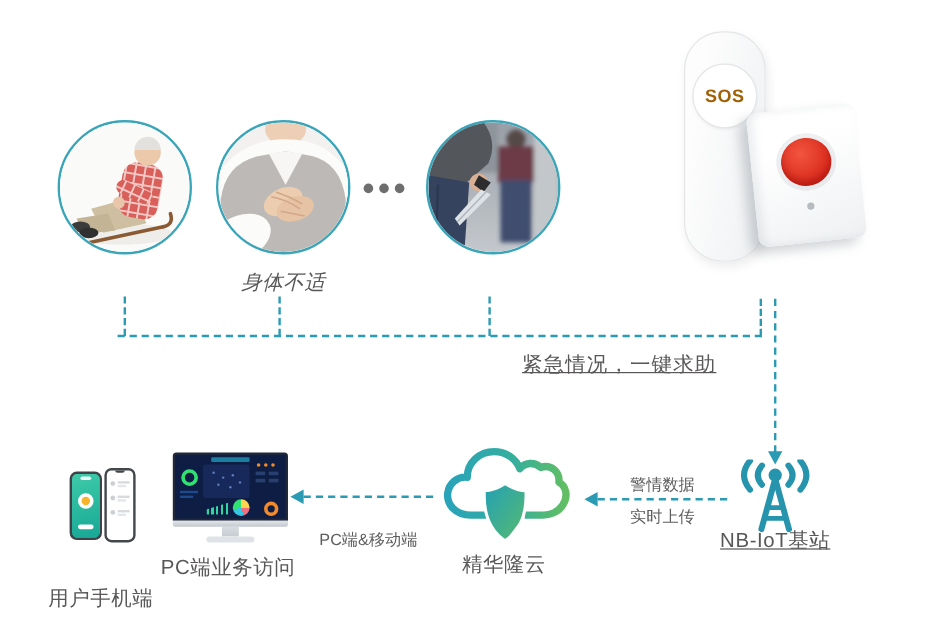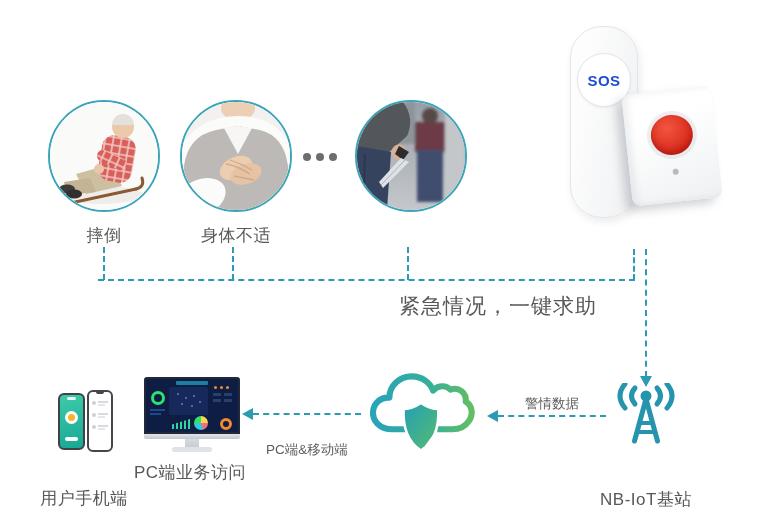--- a/index.html
+++ b/index.html
@@ -2,41 +2,41 @@
 <html><head>
 <meta charset="utf-8">
 <style>
   html,body{margin:0;padding:0;background:#fff;}
   .stage{position:relative;width:771px;height:525px;background:#fff;overflow:hidden;
          font-family:"Liberation Sans",sans-serif;}
   .label{position:absolute;color:#595757;font-size:17px;text-align:center;
          letter-spacing:.5px;white-space:nowrap;width:120px;}
   .note{position:absolute;color:#5f5d5d;font-size:13.5px;text-align:center;
         white-space:nowrap;width:120px;}
-  .caption{position:absolute;color:#595757;font-size:21px;text-align:right;
-           letter-spacing:1px;white-space:nowrap;width:200px;}
+  .caption{position:absolute;color:#595757;font-size:17px;text-align:right;
+           letter-spacing:1px;white-space:nowrap;width:200px;text-decoration:underline;}
   .vline{position:absolute;width:0;border-left:2px dashed #2b9bb3;}
   .hline{position:absolute;height:0;border-top:2px dashed #2b9bb3;}
   .arrow-left{position:absolute;width:0;height:0;border-top:6px solid transparent;
               border-bottom:6px solid transparent;border-right:11px solid #2b9bb3;}
   .arrow-down{position:absolute;width:0;height:0;border-left:6px solid transparent;
               border-right:6px solid transparent;border-top:11px solid #2b9bb3;}
   .dot{position:absolute;width:8px;height:8px;border-radius:50%;background:#6e6e6e;}
   .circle-photo{position:absolute;width:112px;height:112px;border-radius:50%;
                 border:2px solid #3aa5b9;overflow:hidden;box-sizing:border-box;background:#fff;}
   .circle-photo svg{display:block;width:108px;height:108px;}
 
   
   .sos-remote{position:absolute;left:570px;top:26px;width:66px;height:190px;z-index:1;
               background:linear-gradient(100deg,#fdfdfd 20%,#eef0f2);border:1px solid #e3e5e7;
               border-radius:32px;box-shadow:2px 4px 9px rgba(0,0,0,.08);}
   .sos-circle{position:absolute;left:6px;top:26px;width:52px;height:52px;border-radius:50%;
               background:#fff;border:1px solid #e4e6e8;box-shadow:0 1px 3px rgba(0,0,0,.06);
               display:flex;align-items:center;justify-content:center;
-              color:#1d4ed8;font-weight:bold;font-size:15px;letter-spacing:.5px;}
+              color:#a16207;font-weight:bold;font-size:15px;letter-spacing:.5px;}
   .sos-panel{position:absolute;left:627px;top:90px;width:90px;height:112px;z-index:2;
              background:linear-gradient(160deg,#ffffff 30%,#eef0f2);border-radius:8px;
              transform:rotate(-6deg);
              box-shadow:-7px 5px 10px rgba(90,100,110,.28), inset 5px 0 7px rgba(150,160,170,.18);}
   .sos-panel-btn{position:absolute;left:25px;top:25px;width:42px;height:40px;border-radius:50%;
                  background:radial-gradient(circle at 40% 32%,#f2553f,#d7271a 75%);
                  box-shadow:inset 0 -4px 6px rgba(120,0,0,.35), 0 0 0 4px rgba(185,192,198,.25);}
   .sos-panel-dot{position:absolute;left:43px;top:79px;width:6px;height:6px;border-radius:50%;
                  background:#b6bbc0;}
 
@@ -167,22 +167,21 @@
   <div class="sos-remote">
     <div class="sos-circle">
       <span>SOS</span>
     </div>
   </div>
   <div class="sos-panel">
     <div class="sos-panel-btn"></div>
     <div class="sos-panel-dot"></div>
   </div>
 
-  <div class="label" style="left:44px;top:224px;">摔倒</div>
-  <div class="label" style="left:176px;top:224px;">身体不适</div>
+  <div class="label" style="left:176px;top:224px;font-style:italic;">身体不适</div>
 
   <div class="vline" style="left:103px;top:247px;height:33px;"></div>
   <div class="vline" style="left:232px;top:247px;height:33px;"></div>
   <div class="vline" style="left:407px;top:247px;height:33px;"></div>
   <div class="vline" style="left:633px;top:249px;height:31px;"></div>
   <div class="hline" style="left:98px;top:279px;width:537px;"></div>
   <div class="vline" style="left:645px;top:249px;height:128px;"></div>
   <div class="arrow-down" style="left:640px;top:376px;"></div>
 
   <div class="caption" style="left:397px;top:292px;">紧急情况，一键求助</div>
@@ -261,32 +260,34 @@
     </defs>
     <path d="M24 62 C11 62 4 53 5 44 C6 36 13 30 21 31 C21 19 31 10 43 10 C53 10 61 16 64 24
              C68 19 76 18 81 23 C89 20 97 26 96 35 C102 38 104 47 99 54 C95 60 88 62 83 62 L24 62 Z" fill="#ffffff" stroke="url(#gcloud)" stroke-width="6" stroke-linejoin="round"></path>
     <path d="M52 36 C58 40 64 42 69 42 C70 61 64 75 52 83 C40 75 34 61 35 42 C40 42 46 40 52 36 Z" fill="url(#gshield)" stroke="#fff" stroke-width="2.5"></path>
     <polygon points="56,78 68,62 68,78" fill="#ffffff" opacity=".92"></polygon>
   </svg>
 
   <div class="note" style="left:492px;top:395px;">警情数据</div>
   <div class="hline" style="left:498px;top:415px;width:108px;"></div>
   <div class="arrow-left" style="left:487px;top:410px;"></div>
+  <div class="note" style="left:492px;top:422px;">实时上传</div>
 
   <svg class="absvg" style="left:613px;top:383px;width:66px;height:64px;" viewBox="0 0 66 64">
     <g fill="none" stroke="#2694ac" stroke-width="5" stroke-linecap="round">
       <path d="M22 5 Q15 13 22 21"></path>
       <path d="M12 1 Q2 13 12 25"></path>
       <path d="M44 5 Q51 13 44 21"></path>
       <path d="M54 1 Q64 13 54 25"></path>
       <path d="M33 16 L21.5 58"></path>
       <path d="M33 16 L44.5 58"></path>
       <path d="M27.5 40 L38.5 40" stroke-width="4"></path>
       <path d="M25 49 L41 49" stroke-width="4"></path>
     </g>
     <circle cx="33" cy="13" r="5.5" fill="#2694ac"></circle>
   </svg>
 
   <div class="label" style="left:24px;top:487px;">用户手机端</div>
   <div class="label" style="left:130px;top:461px;">PC端业务访问</div>
-  <div class="label" style="left:586px;top:488px;">NB-IoT基站</div>
+  <div class="label" style="left:360px;top:459px;">精华隆云</div>
+  <div class="label" style="left:586px;top:439px;text-decoration:underline;">NB-IoT基站</div>
 
 </div>
 
 </body></html>

